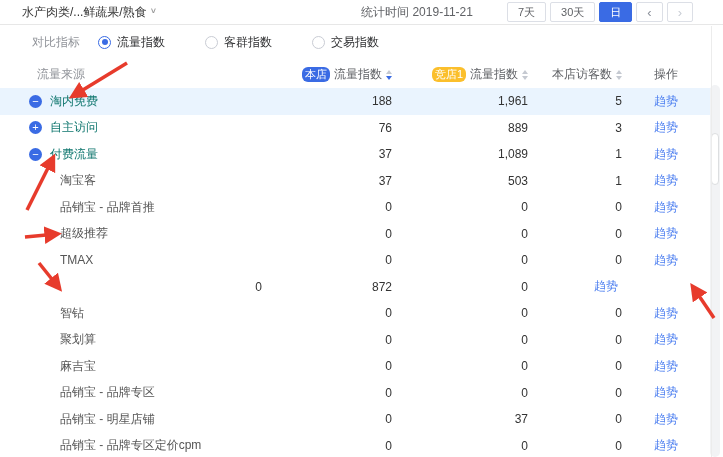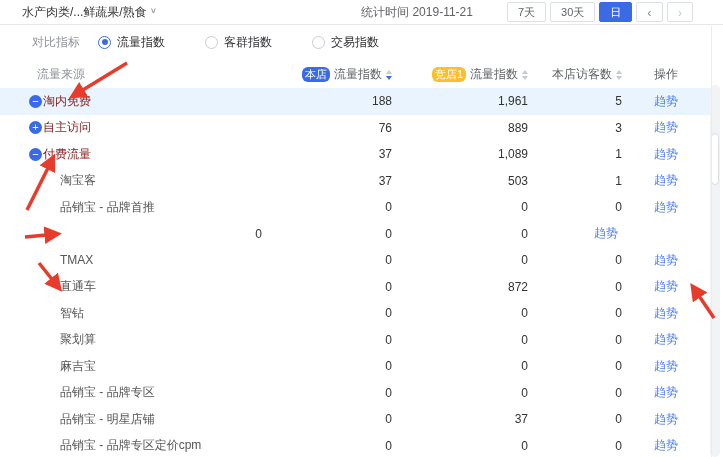--- a/index.html
+++ b/index.html
@@ -55,21 +55,21 @@
   .sort .dn.active { border-top-color:var(--accent); }
 
   .trow { height:26.5px; align-items:center; }
   .trow.hl { background:var(--row-highlight); }
   .cell { display:flex; align-items:center; font-size:12px; color:#333; }
   .cell.num { justify-content:flex-end; }
   .cell.act { justify-content:flex-end; padding-right:4px; }
   .src { overflow:hidden; white-space:nowrap; }
   .expand { width:13px; height:13px; border-radius:50%; background:var(--accent); color:#fff;
     font-size:11px; line-height:12px; text-align:center; margin-left:29px; flex:none; cursor:pointer; }
-  .name { margin-left:1px; color:#7f1d1d; }
+  .name { margin-left:8px; color:#0f766e; }
   .trow.lv1 .name { margin-left:60px; color:#555; }
   .trend { color:var(--link); cursor:pointer; }
 
   
   .scroll-track { position:absolute; right:3px; top:85px; bottom:0; width:10px;
     background:#f2f3f5; border-radius:5px; }
   .scroll-thumb { position:absolute; right:4px; top:133px; width:8px; height:52px;
     background:#fff; border:1px solid #dcdee0; border-radius:4px; cursor:grab; }
 
   
@@ -210,20 +210,24 @@
     </div>
     <div class="cell num own">0</div>
     <div class="cell num rival">0</div>
     <div class="cell num visitors">0</div>
     <div class="cell act">
       <a class="trend">趋势</a>
     </div>
   </div>
 
   <div class="grid trow lv1">
+    <div class="cell src">
+
+      <span class="name">超级推荐</span>
+    </div>
     <div class="cell num own">0</div>
     <div class="cell num rival">0</div>
     <div class="cell num visitors">0</div>
     <div class="cell act">
       <a class="trend">趋势</a>
     </div>
   </div>
 
   <div class="grid trow lv1">
     <div class="cell src">
@@ -232,24 +236,20 @@
     </div>
     <div class="cell num own">0</div>
     <div class="cell num rival">0</div>
     <div class="cell num visitors">0</div>
     <div class="cell act">
       <a class="trend">趋势</a>
     </div>
   </div>
 
   <div class="grid trow lv1">
-    <div class="cell src">
-
-      <span class="name">直通车</span>
-    </div>
     <div class="cell num own">0</div>
     <div class="cell num rival">872</div>
     <div class="cell num visitors">0</div>
     <div class="cell act">
       <a class="trend">趋势</a>
     </div>
   </div>
 
   <div class="grid trow lv1">
     <div class="cell src">

